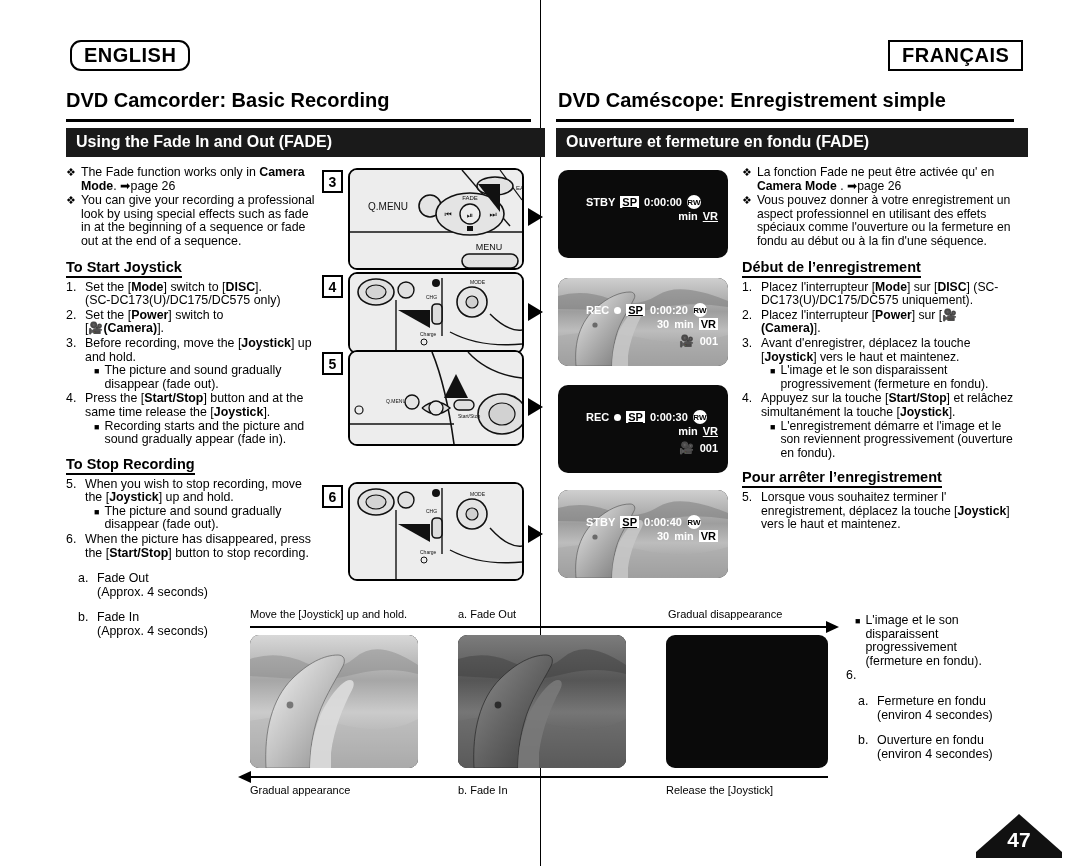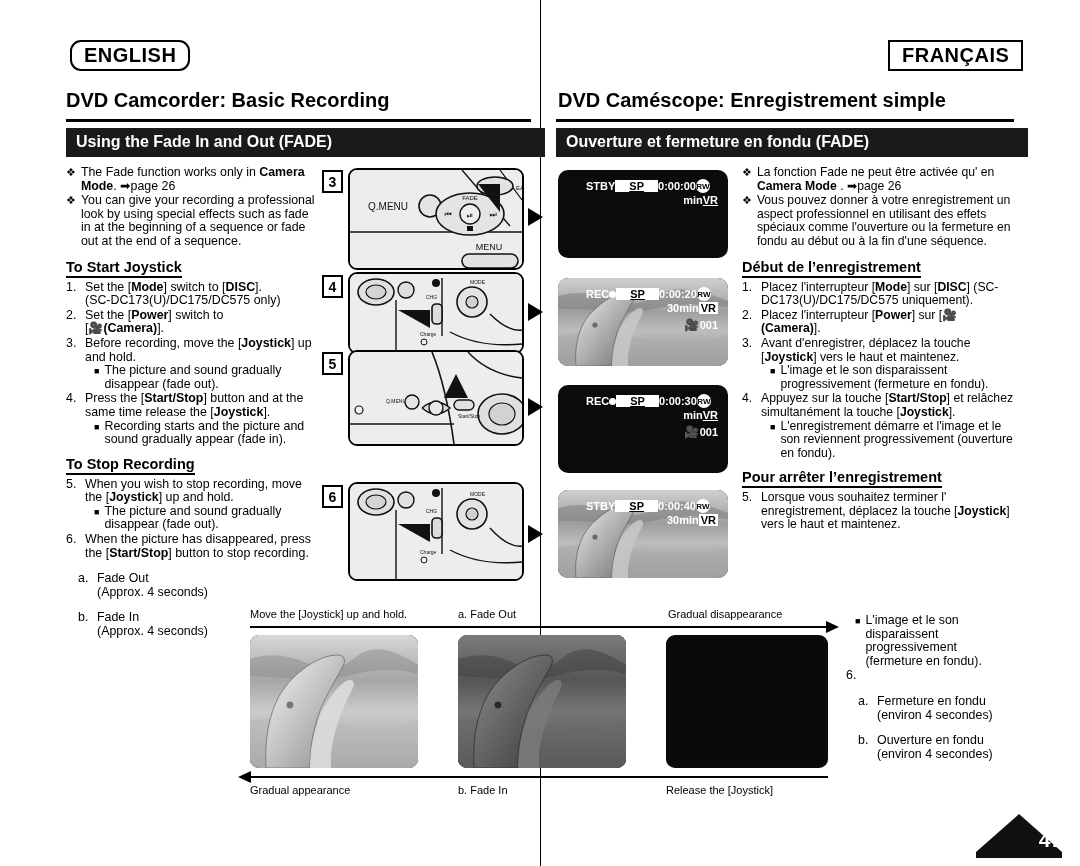--- a/index.html
+++ b/index.html
@@ -76,44 +76,44 @@
   }
   .illus svg{display:block;}
 
   
   .fatarrow{position:absolute;width:0;height:0;
     border-top:9px solid transparent;border-bottom:9px solid transparent;border-left:15px solid #000;}
 
   
   .lcd{position:absolute;border-radius:10px;overflow:hidden;background:#0b0b0b;}
   .lcd .osd{position:absolute;inset:0;color:#fff;font-size:11px;font-weight:bold;}
-  .osd-row{position:absolute;display:flex;align-items:center;white-space:nowrap;}
+  .osd-row{position:absolute;display:flex;align-items:center;gap:5px;white-space:nowrap;margin-top:16px;}
   .r1{left:28px;top:9px;}
   .r2{right:10px;top:24px;}
   .r3{right:10px;top:40px;}
-  .inv{background:#fff;color:#000;padding:0 14px;font-weight:bold;text-decoration:underline;}
+  .inv{background:#fff;color:#000;padding:0 2px;font-weight:bold;text-decoration:underline;}
   .ul{text-decoration:underline;}
   .circ{display:inline-flex;align-items:center;justify-content:center;
     width:14px;height:14px;border-radius:50%;background:#fff;color:#000;font-size:8px;font-weight:bold;}
   .recdot{display:inline-block;width:7px;height:7px;border-radius:50%;background:#fff;}
   .vrbox{background:#fff;color:#000;padding:0 2px;font-weight:bold;}
   .camglyph{font-size:12px;}
 
   
   .strip-cap{position:absolute;font-size:11px;font-weight:normal;white-space:nowrap;}
   .strip-frame{position:absolute;border-radius:9px;overflow:hidden;background:#000;}
   .arrow-line{position:absolute;height:2px;background:#000;}
   .arrow-head-r{position:absolute;width:0;height:0;
     border-top:6px solid transparent;border-bottom:6px solid transparent;border-left:13px solid #000;}
   .arrow-head-l{position:absolute;width:0;height:0;
     border-top:6px solid transparent;border-bottom:6px solid transparent;border-right:13px solid #000;}
 
   
   #page-badge{position:absolute;right:18px;bottom:8px;width:86px;height:46px;}
-  #page-badge .num{position:absolute;left:0;top:16px;width:86px;text-align:right;
+  #page-badge .num{position:absolute;left:0;top:16px;width:86px;text-align:center;
     color:#fff;font-size:21px;font-weight:bold;z-index:2;}
 </style>
 </head>
 <body>
 
 <div class="page">
 
   <div class="center-rule"></div>
 
   <div class="lang-chip" id="lang-en">ENGLISH</div>

